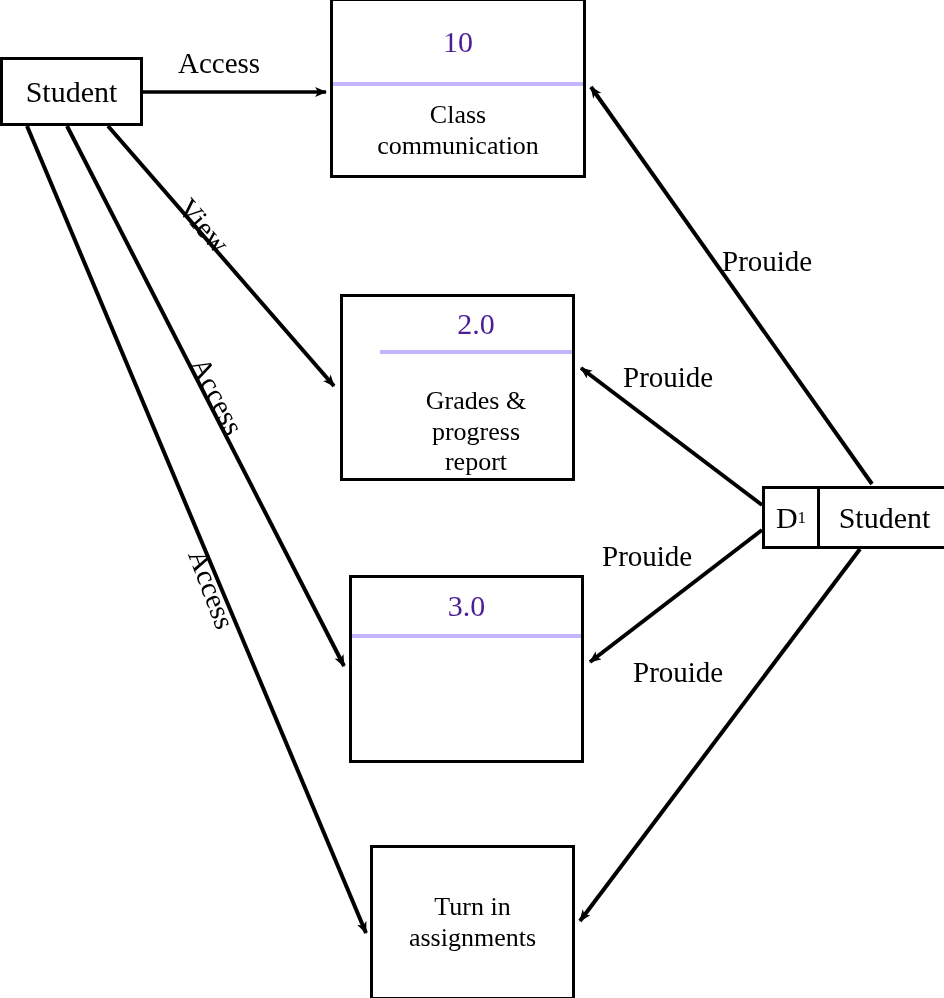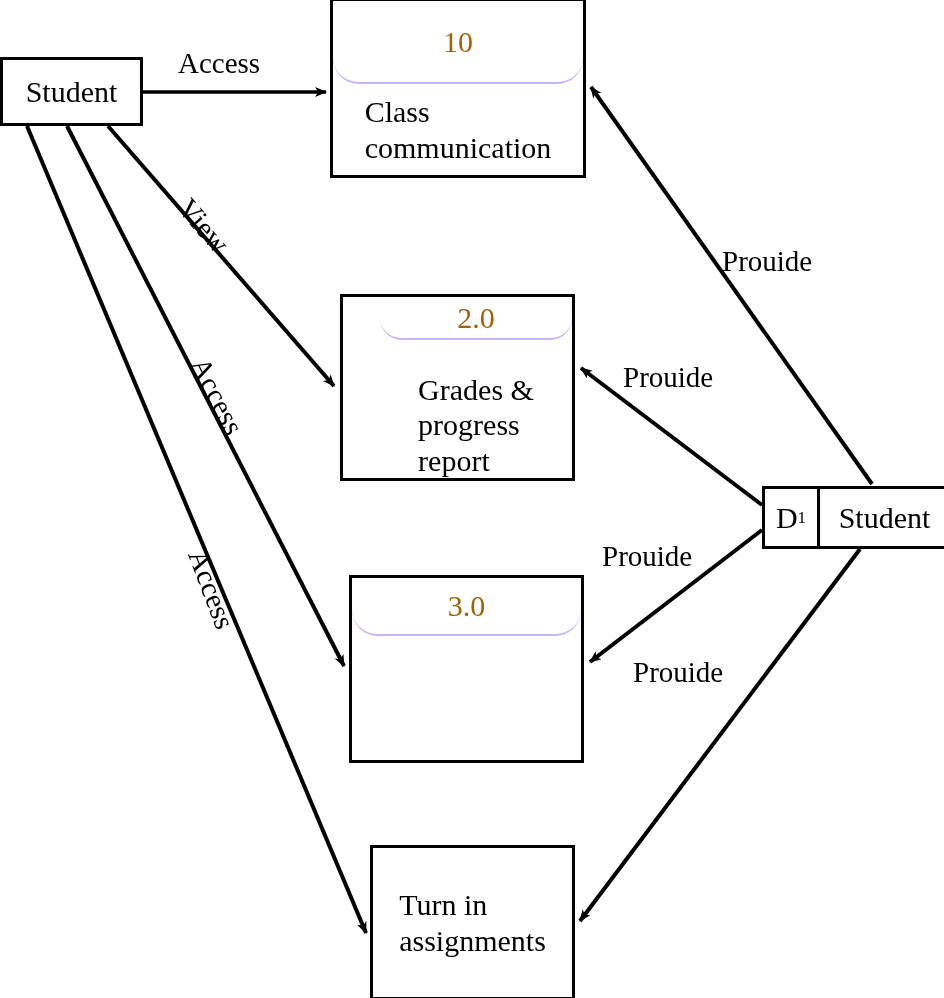--- a/index.html
+++ b/index.html
@@ -24,36 +24,35 @@
   }
   .box {
     position: absolute;
     border: 3px solid #000000;
     background: #ffffff;
     box-sizing: border-box;
     display: flex;
     flex-direction: column;
   }
   .box .num {
-    border-bottom: 2px solid #c4b5fd;
+    border-bottom: 4px solid #c4b5fd;
     display: flex;
     align-items: center;
     justify-content: center;
     font-size: 30px;
     line-height: 1.05;
-    color: #a16207;
-    border-radius: 26px;
+    color: #4c1d95;
   }
   .box .body {
     flex: 1;
     display: flex;
     align-items: center;
     justify-content: center;
-    text-align: left;
-    font-size: 30px;
+    text-align: center;
+    font-size: 26px;
     line-height: 1.18;
     color: #000;
     padding: 0 4px;
   }
   .entity {
     position: absolute;
     border: 3px solid #000000;
     background: #ffffff;
     box-sizing: border-box;
     display: flex;

